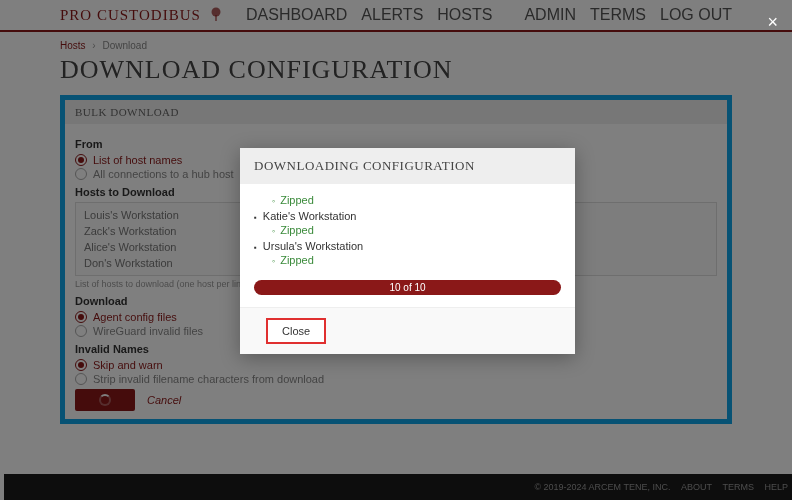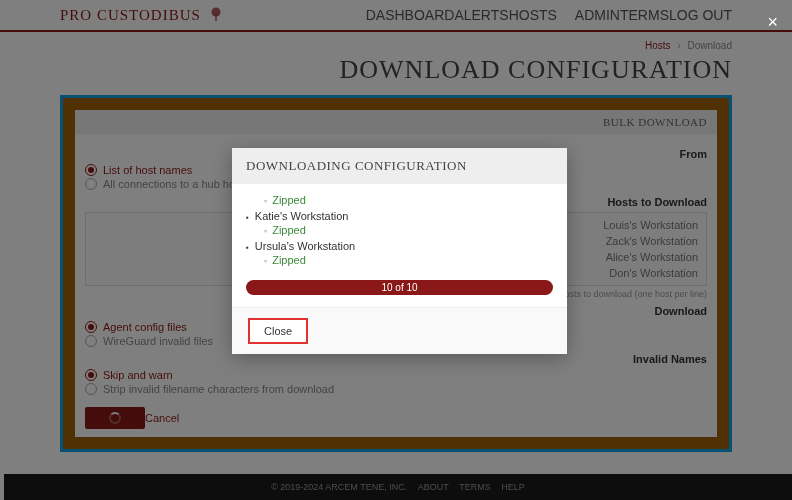--- a/index.html
+++ b/index.html
@@ -4,64 +4,64 @@
 <style>
   * { box-sizing: border-box; margin: 0; padding: 0; }
   body { font-family: Arial, sans-serif; font-size: 12px; color: #333; background: #fff; width: 792px; height: 500px; overflow: hidden; position: relative; }
   
   .overlay { position: absolute; inset: 0; background: rgba(0,0,0,0.5); z-index: 10; }
   .close-x { position: absolute; top: 12px; right: 14px; color: #fff; font-size: 18px; cursor: pointer; z-index: 11; }
 
   header { border-bottom: 2px solid #8a1818; height: 32px; display: flex; align-items: center; padding: 4px 60px; justify-content: space-between; }
   .brand { font-family: "Times New Roman", serif; font-size: 15px; color: #8a1818; letter-spacing: 1px; display: flex; align-items: center; gap: 6px; }
   .brand svg { width: 18px; height: 18px; }
-  .nav-right { display: flex; font-size: 14px; color: #555; }
+  .nav-right { display: flex; gap: 14px; font-size: 16px; color: #555; }
   .nav-right span { cursor: pointer; }
 
-  .content { padding: 8px 60px 0; text-align: right; }
+  .content { padding: 8px 60px 0; }
   .breadcrumb { font-size: 10px; color: #8a1818; margin-bottom: 4px; }
   .breadcrumb .sep { color: #999; margin: 0 4px; }
   .breadcrumb .cur { color: #888; }
   h1 { font-family: "Times New Roman", serif; font-weight: normal; font-size: 26px; color: #444; letter-spacing: 1px; margin-bottom: 10px; }
 
-  .panel { border: 3px solid #0ea5e9; background: #a16207; padding: 12px; }
+  .panel { border: 5px solid #0ea5e9; background: #0f172a; padding: 0; }
   .panel-header { background: #eee; padding: 6px 10px; font-size: 11px; color: #666; font-family: "Times New Roman", serif; letter-spacing: 0.5px; }
   .panel-body { padding: 8px 10px; background: #fff; }
 
   .field-label { font-size: 11px; font-weight: bold; color: #333; margin-top: 6px; margin-bottom: 4px; }
   .radio-row { display: flex; align-items: center; gap: 6px; font-size: 11px; color: #8a1818; margin: 2px 0; }
   .radio-row.muted { color: #888; }
   .radio { width: 12px; height: 12px; border: 1px solid #8a1818; border-radius: 50%; display: inline-flex; align-items: center; justify-content: center; }
   .radio.sel::after { content:''; width:6px; height:6px; background:#8a1818; border-radius:50%; }
   .radio.muted { border-color: #aaa; }
 
   .hosts-box { border: 1px solid #ddd; background: #fafafa; margin-top: 4px; padding: 4px 0; }
   .hosts-box div { padding: 2px 8px; font-size: 11px; color: #777; }
   .hint { font-size: 9px; color: #999; margin-top: 3px; }
 
-  .btn-row { display: flex; align-items: center; margin-top: 12px; }
+  .btn-row { display: flex; align-items: center; gap: 12px; margin-top: 4px; font-style: italic; }
   .btn-primary { background: #8a1818; color: #fff; border: none; padding: 6px 20px; border-radius: 2px; font-size: 11px; display:flex; align-items:center; justify-content:center; width:60px; height:22px;}
   .spinner { width:12px; height:12px; border:2px solid rgba(255,255,255,0.3); border-top-color:#fff; border-radius:50%; }
   .btn-link { color: #8a1818; font-size: 11px; cursor: pointer; }
 
-  footer { position: absolute; bottom: 0; left: 4px; right: 0; background: #1a1a1a; color: #999; font-size: 9px; text-align: center; padding: 8px 0; }
+  footer { position: absolute; bottom: 0; left: 4px; right: 0; background: #1a1a1a; color: #999; font-size: 9px; text-align: right; padding: 8px 0; }
   footer span { margin: 0 4px; }
 
   
-  .modal { position: absolute; left: 232px; top: 148px; width: 335px; background: #fff; z-index: 20; border-radius: 2px; box-shadow: 0 4px 20px rgba(0,0,0,0.3); }
+  .modal { position: absolute; left: 240px; top: 148px; width: 335px; background: #fff; z-index: 20; border-radius: 2px; box-shadow: 0 4px 20px rgba(0,0,0,0.3); }
   .modal-head { background: #eee; padding: 10px 14px; font-family: "Times New Roman", serif; font-size: 13px; color: #444; letter-spacing: 0.5px; }
   .modal-body { padding: 10px 14px 6px; max-height: 100px; overflow: hidden; }
   .modal-body ul { list-style: none; }
   .modal-body li { font-size: 11px; color: #333; margin-bottom: 2px; }
   .modal-body li::before { content: "▪"; font-size: 8px; margin-right: 6px; color: #333; }
   .sub { font-size: 11px; color: #3a8a3a; margin-left: 18px; margin-bottom: 4px; }
   .sub::before { content: "◦"; color: #3a8a3a; margin-right: 5px; font-size: 9px; }
   .progress-wrap { padding: 4px 14px 12px; }
   .progress { background: #8a1818; color: #fff; text-align: center; font-size: 10px; border-radius: 8px; padding: 2px 0; }
-  .modal-foot { border-top: 1px solid #eee; padding: 10px 16px; background:#f9f9f9;}
+  .modal-foot { border-top: 1px solid #eee; padding: 10px 26px; background:#f9f9f9;}
   .close-btn { border: 2px solid #e03030; background: #fff; color: #333; padding: 5px 14px; font-size: 11px; cursor: pointer; }
 </style>
 </head>
 <body>
 
 <header>
   <div class="brand">
     <span>PRO CUSTODIBUS</span>
     <svg viewBox="0 0 24 24">
         <circle cx="12" cy="8" r="6" fill="#8a1818" opacity="0.7"></circle>

